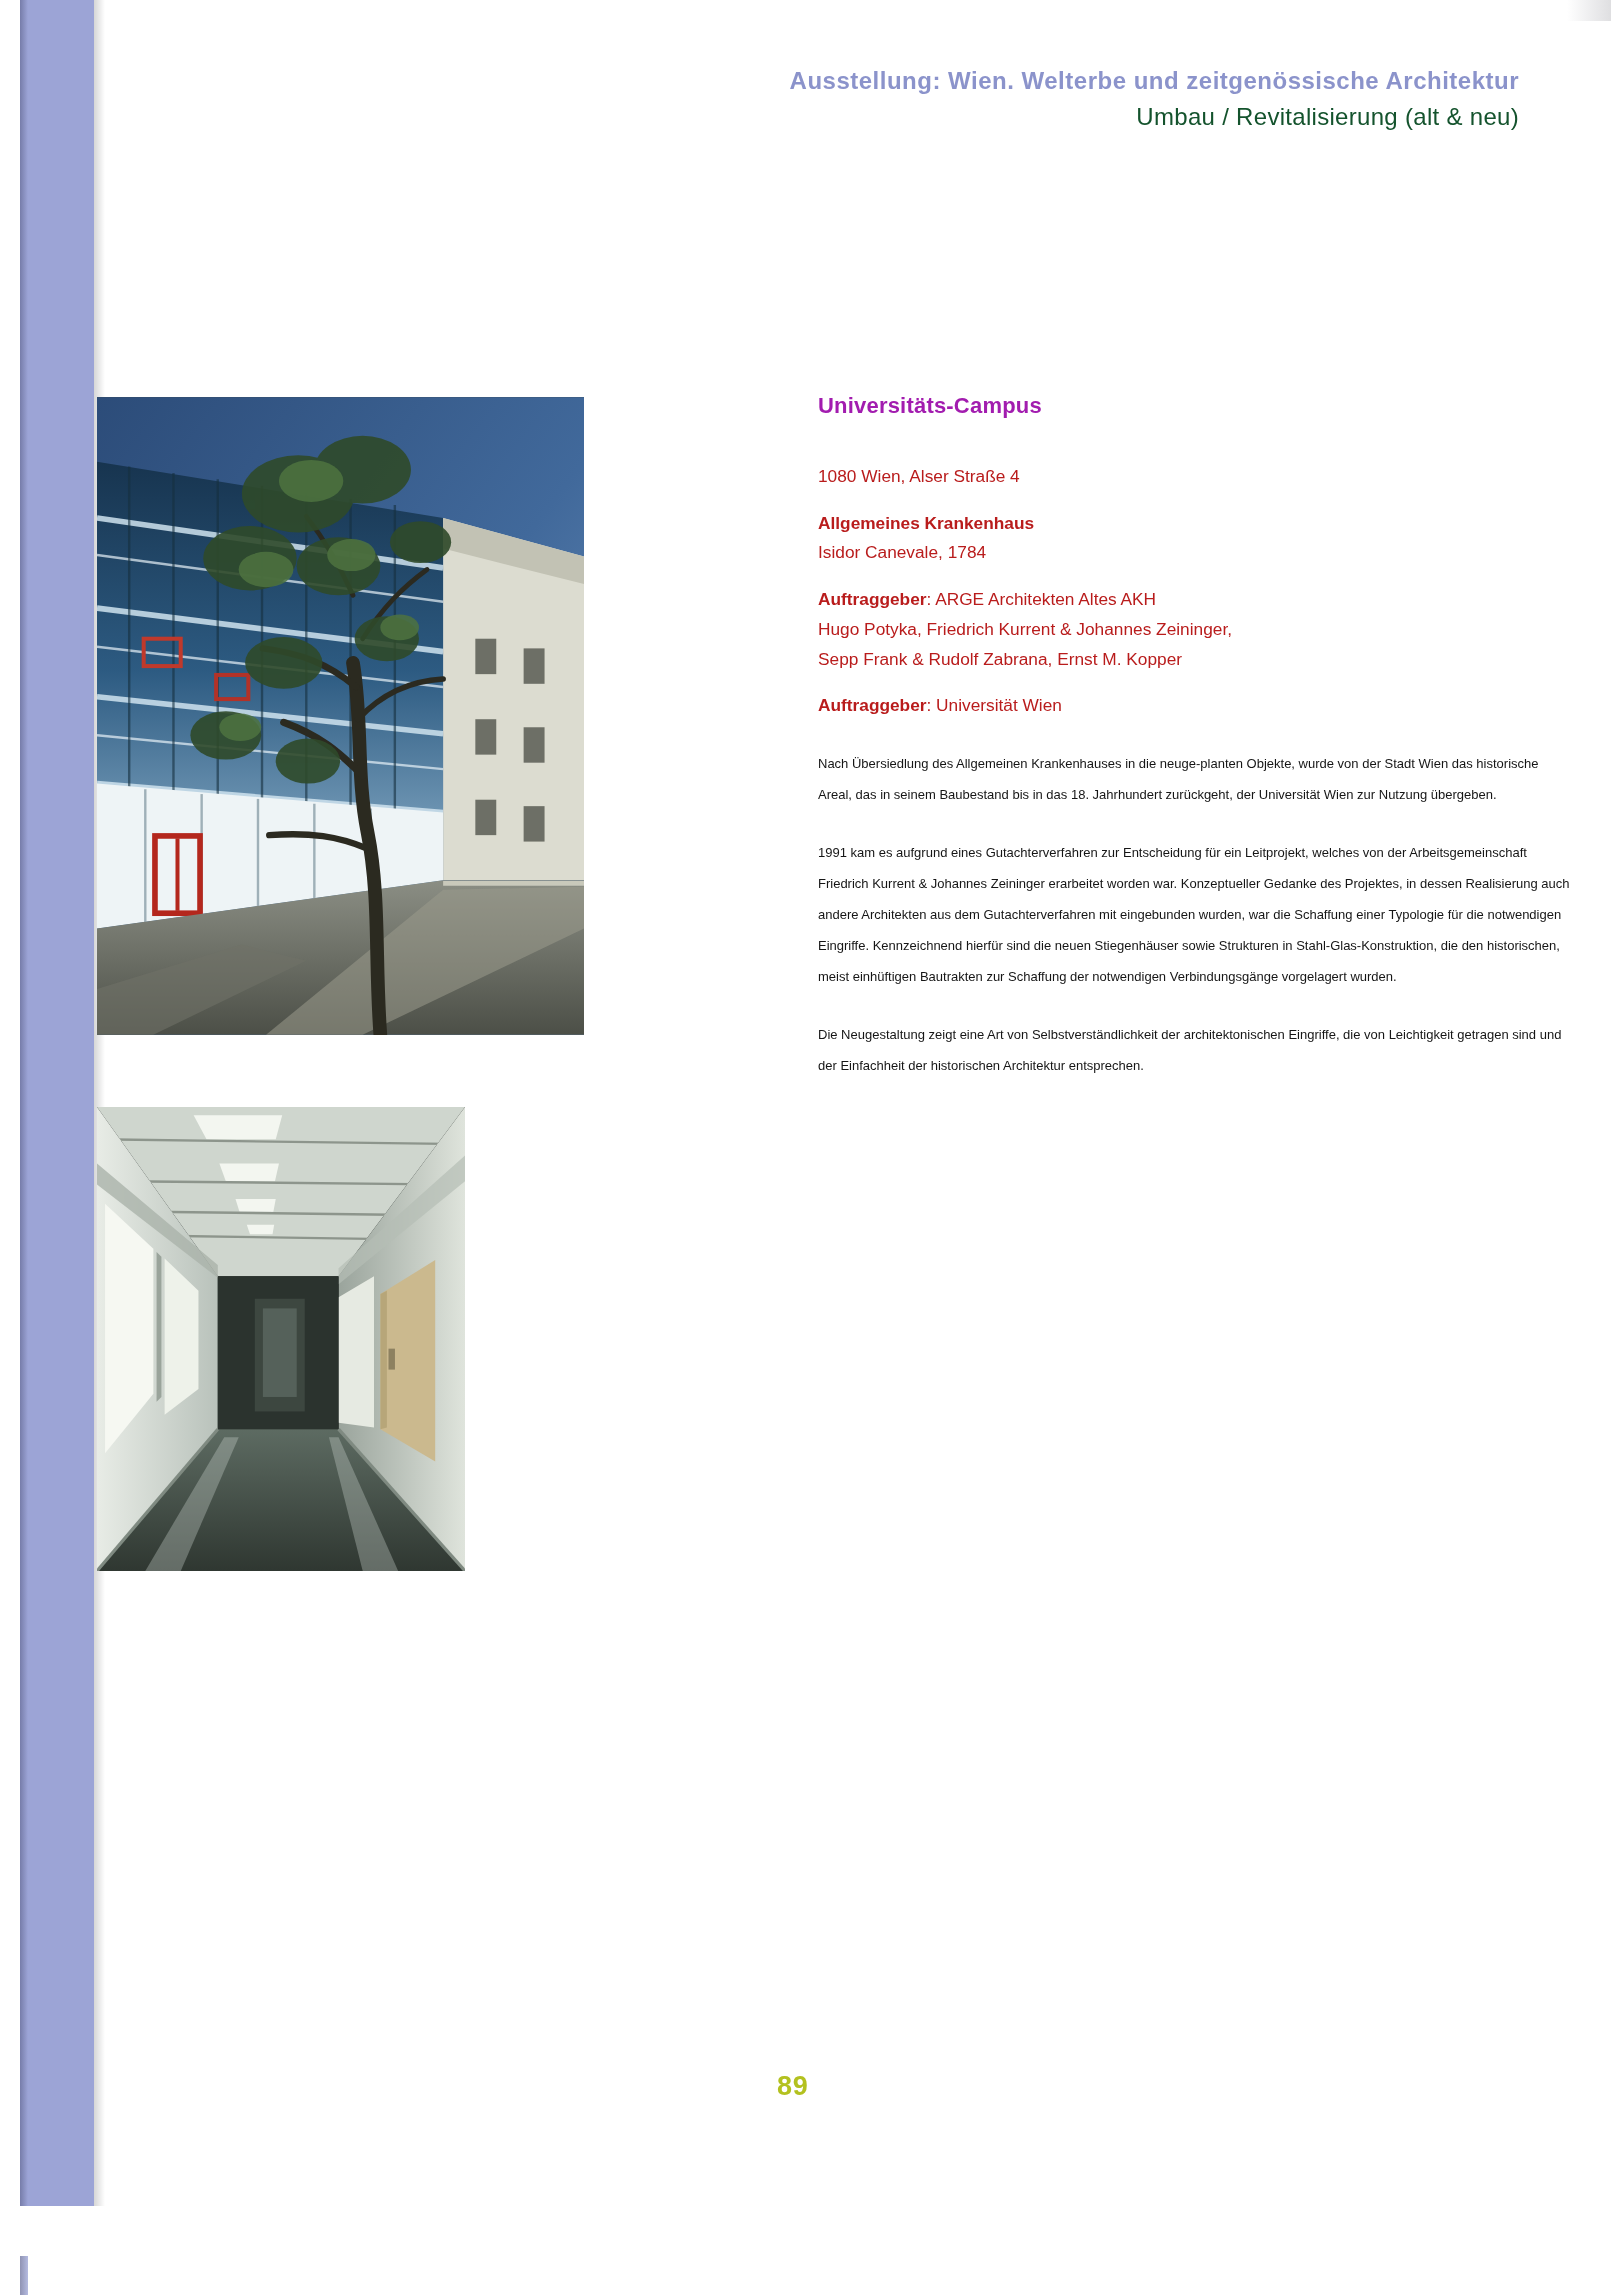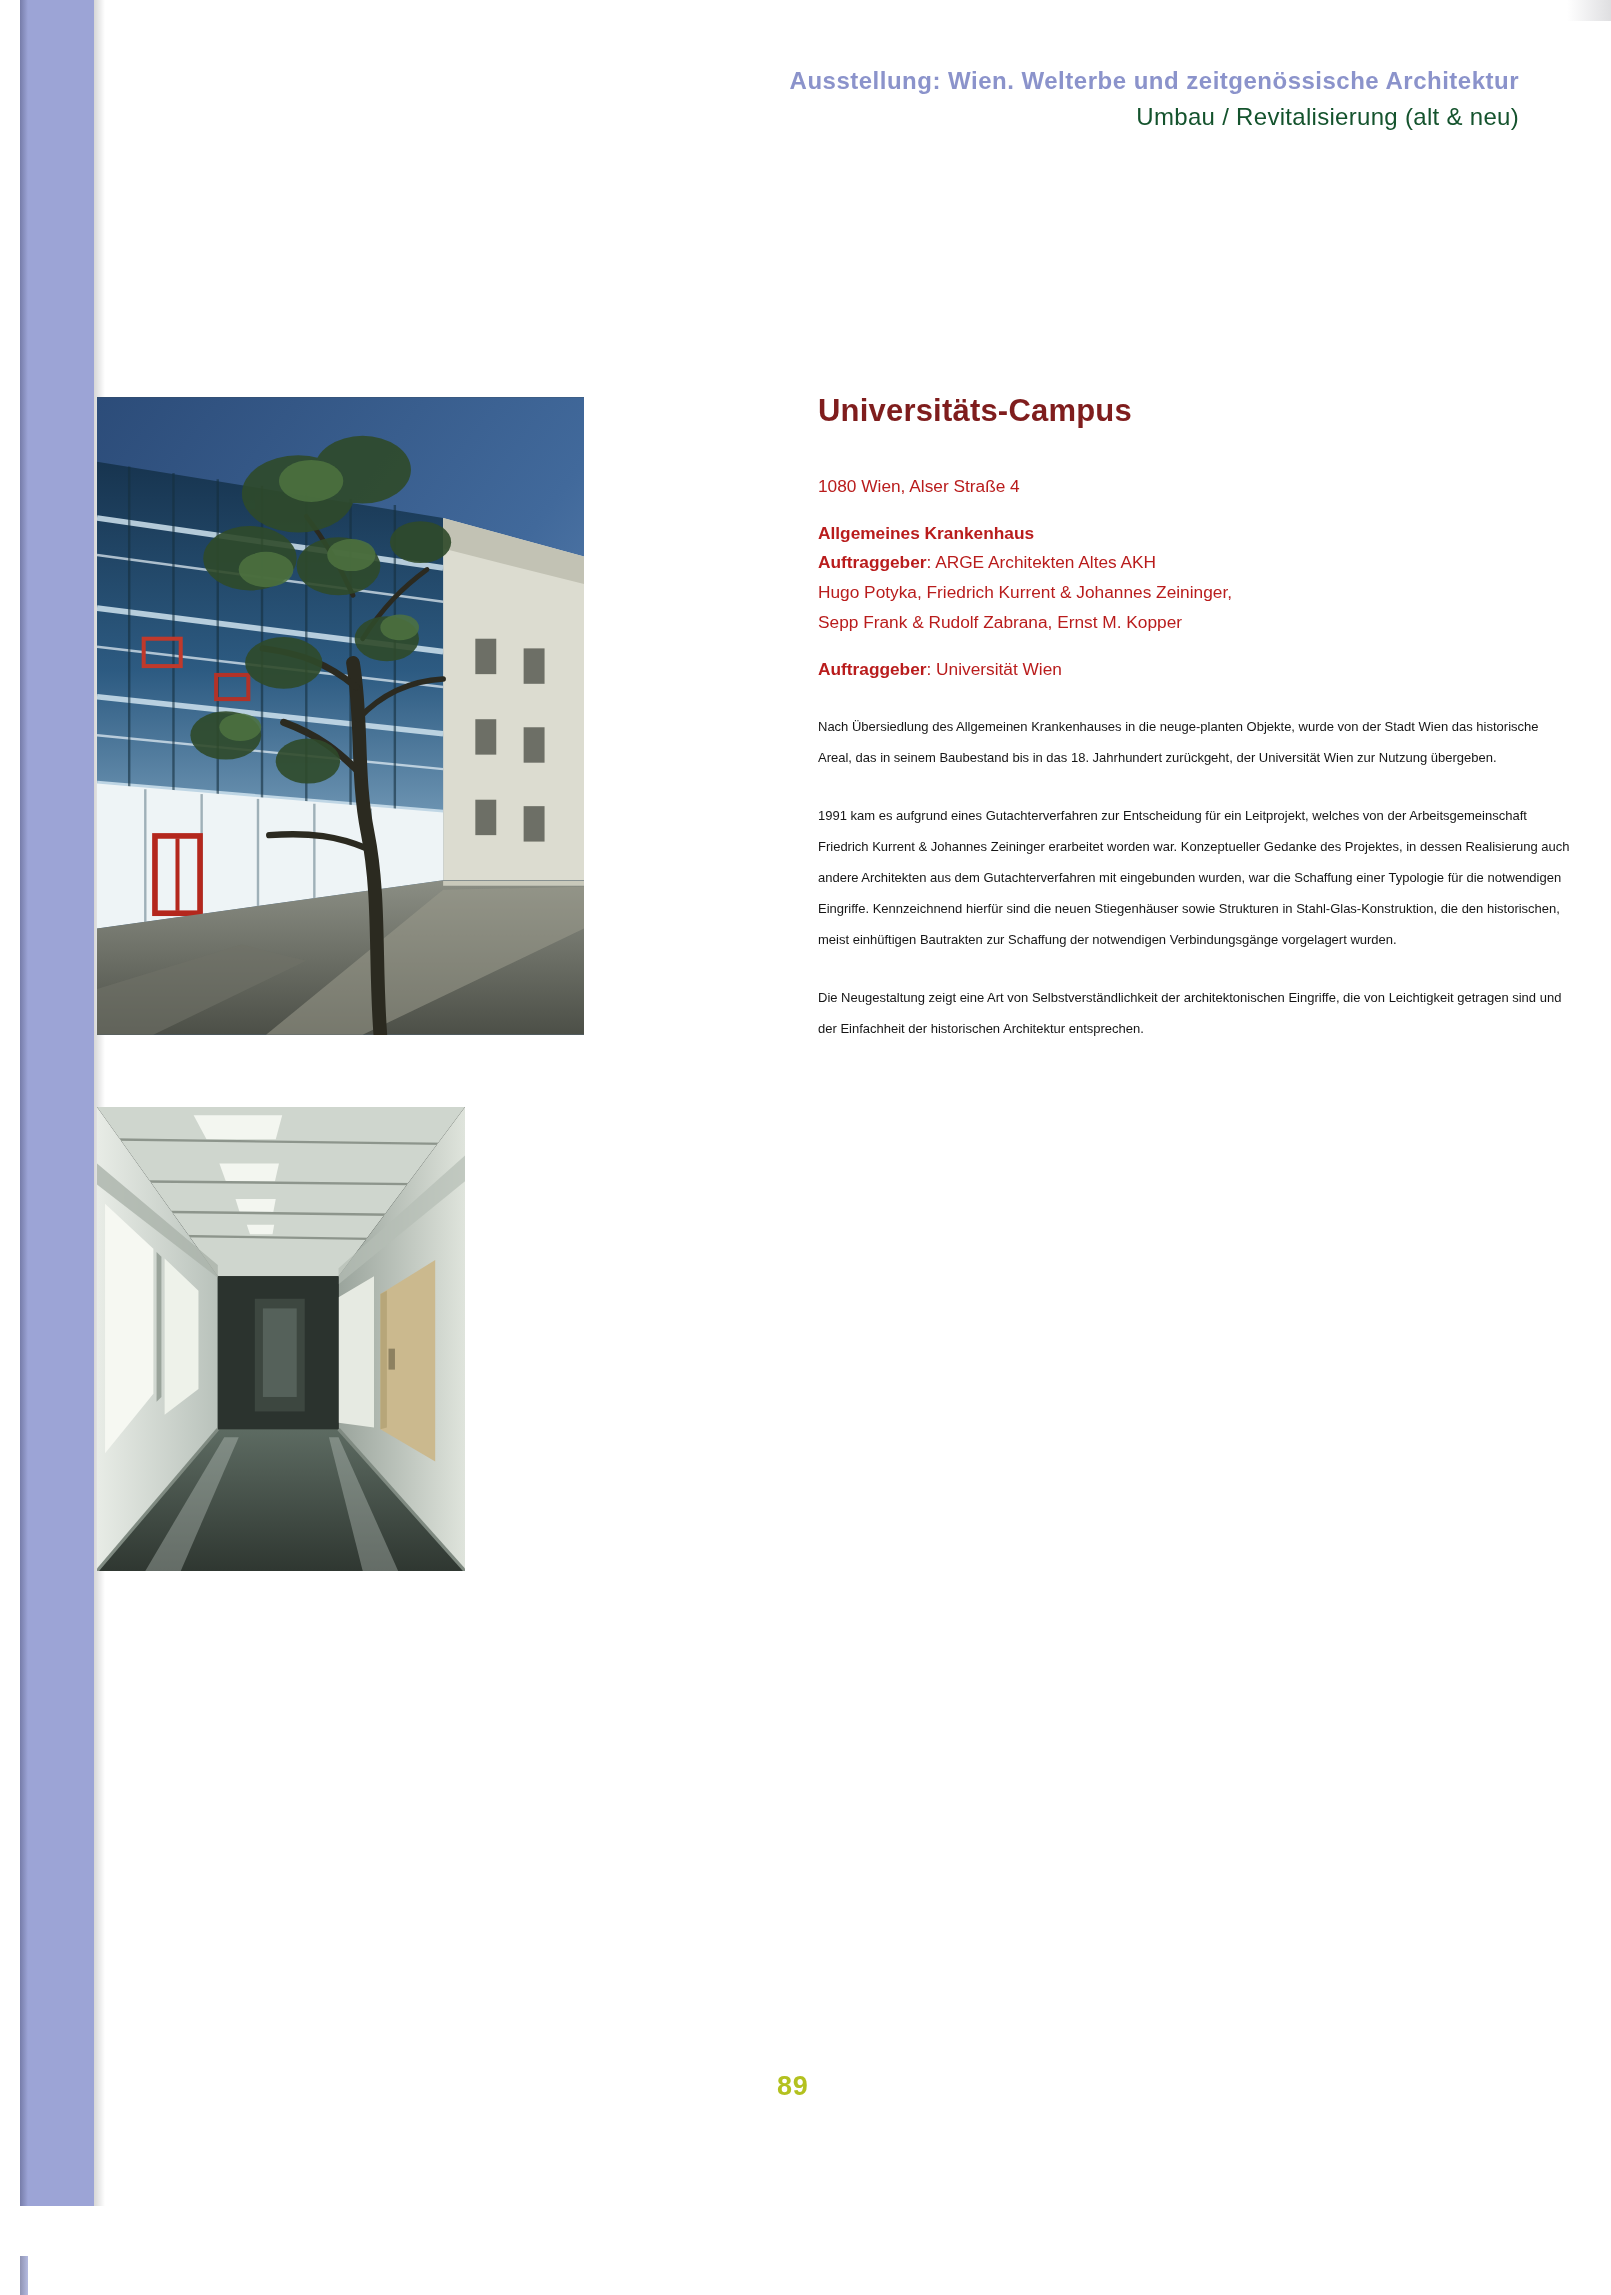--- a/index.html
+++ b/index.html
@@ -107,23 +107,23 @@
   }
 
   
   .content {
     position: absolute;
     left: 798px;
     top: 393px;
     width: 753px;
   }
   .project-title {
-    font-size: 31px;
+    font-size: 22px;
     font-weight: bold;
-    color: #7f1d1d;
+    color: #a21caf;
     letter-spacing: 0.2px;
     margin: 0 0 44px 0;
   }
   .meta-line {
     font-size: 17.3px;
     color: #b91c1c;
     line-height: 26.6px;
     margin-bottom: 20px;
   }
   .meta-line.tight { margin-bottom: 3.2px; }
@@ -344,20 +344,21 @@
   </div>
 
   <div class="content">
     <h1 class="project-title">Universitäts-Campus</h1>
 
     <div class="meta-line">1080 Wien, Alser Straße 4</div>
 
     <div class="meta-line tight">
       <b>Allgemeines Krankenhaus</b>
     </div>
+    <div class="meta-line">Isidor Canevale, 1784</div>
 
 
     <div class="meta-line tight">
       <b>Auftraggeber</b><span>: ARGE Architekten Altes AKH</span>
     </div>
     <div class="meta-line tight">Hugo Potyka, Friedrich Kurrent &amp; Johannes Zeininger,</div>
     <div class="meta-line">Sepp Frank &amp; Rudolf Zabrana, Ernst M. Kopper</div>
 
     <div class="meta-line">
       <b>Auftraggeber</b><span>: Universität Wien</span>

